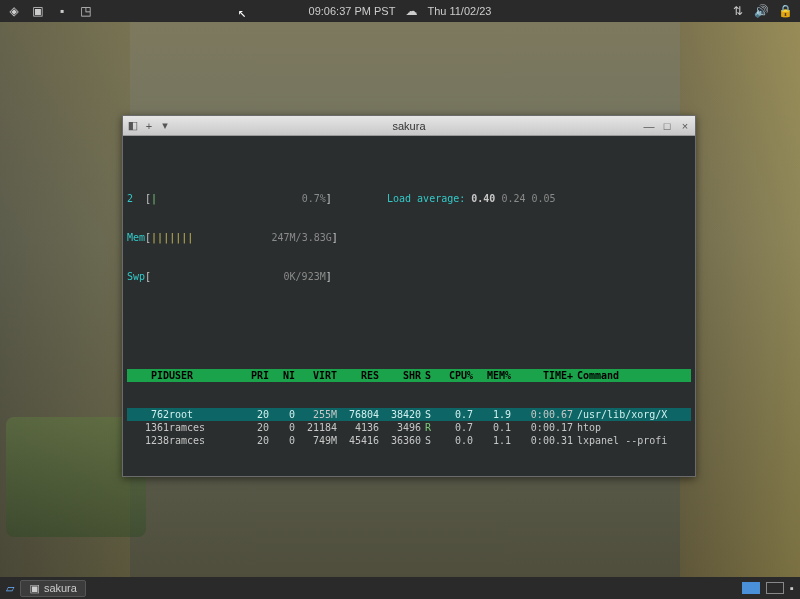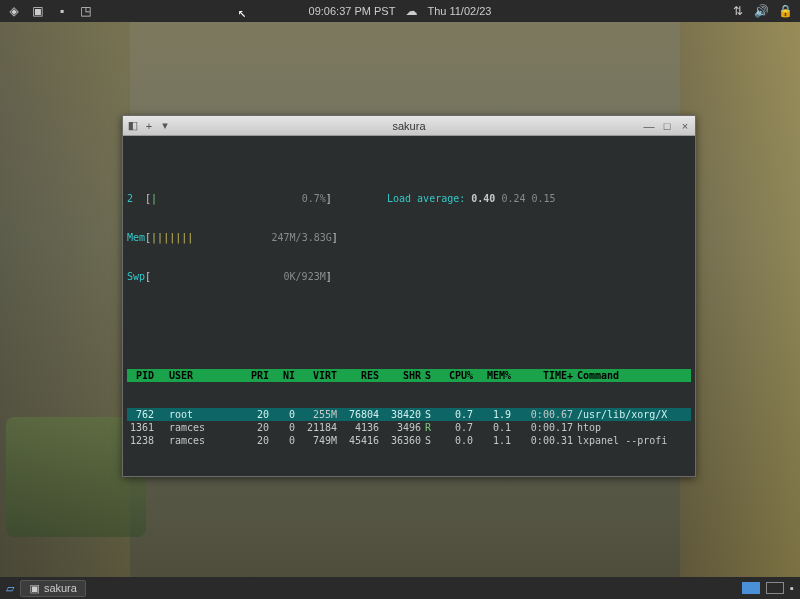--- a/index.html
+++ b/index.html
@@ -75,21 +75,21 @@
   .meters { margin-bottom:2px; }
   .meters .row { display:flex; }
   .meters .left { width:260px; }
   .meters .right { flex:1; }
 
   .hdr {
     background:#1aa34a; color:#000; font-weight:bold;
     display:flex; height:13px;
   }
   .cols, .procrow { display:flex; }
-  .c-pid { width:42px; text-align:right; padding-right:15px; }
+  .c-pid { width:42px; text-align:right; padding-right:0; }
   .c-user { width:70px; }
   .c-pri { width:30px; text-align:right; }
   .c-ni { width:26px; text-align:right; }
   .c-virt { width:42px; text-align:right; }
   .c-res { width:42px; text-align:right; }
   .c-shr { width:42px; text-align:right; }
   .c-s { width:14px; text-align:center; }
   .c-cpu { width:38px; text-align:right; }
   .c-mem { width:38px; text-align:right; }
   .c-time { width:62px; text-align:right; }
@@ -141,21 +141,21 @@
       <span class="wbtn">—</span>
       <span class="wbtn">□</span>
       <span class="wbtn">×</span>
     </div>
   </div>
 
   <div class="term">
     <div class="meters">
       <div class="row">
         <div class="left"><span class="cyan">2</span>  [<span class="green">|</span>                        <span class="dim">0.7%</span>]</div>
-        <div class="right"><span class="cyan">Load average: </span><span class="bold">0.40</span> <span class="dim">0.24</span> <span class="dim">0.15</span></div>
+        <div class="right"><span class="cyan">Load average: </span><span class="bold">0.40</span> <span class="dim">0.24</span> <span class="dim">0.05</span></div>
       </div>
       <div class="row">
         <div class="left"><span class="cyan">Mem</span>[<span class="yellow">|||||||</span>             <span class="dim">247M/3.83G</span>]</div>
       </div>
       <div class="row">
         <div class="left"><span class="cyan">Swp</span>[                      <span class="dim">0K/923M</span>]</div>
         <div class="right"></div>
       </div>
     </div>
     <div style="height:6px"></div>

